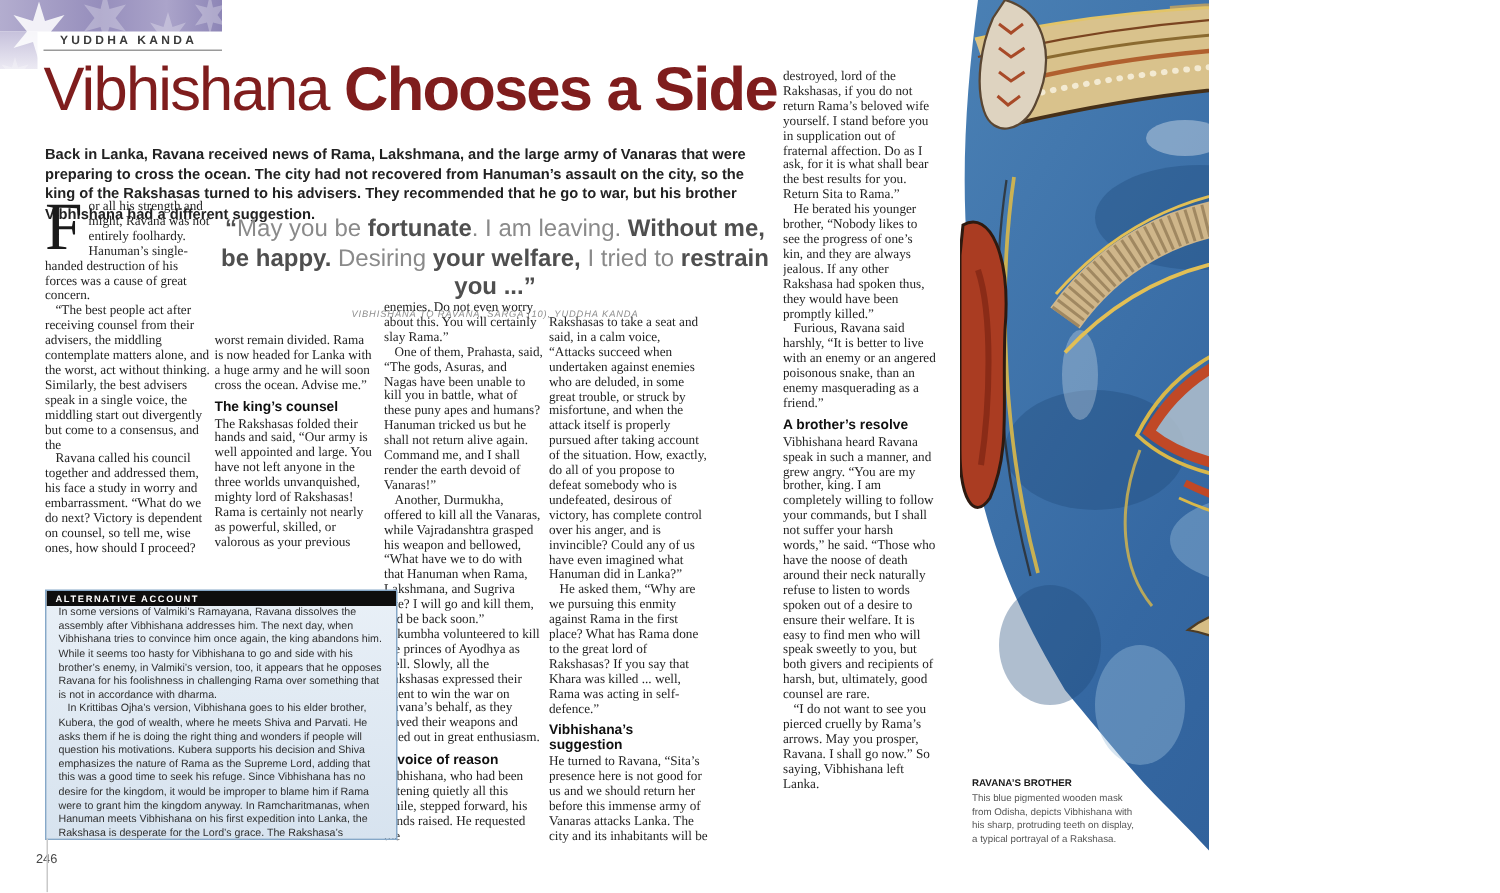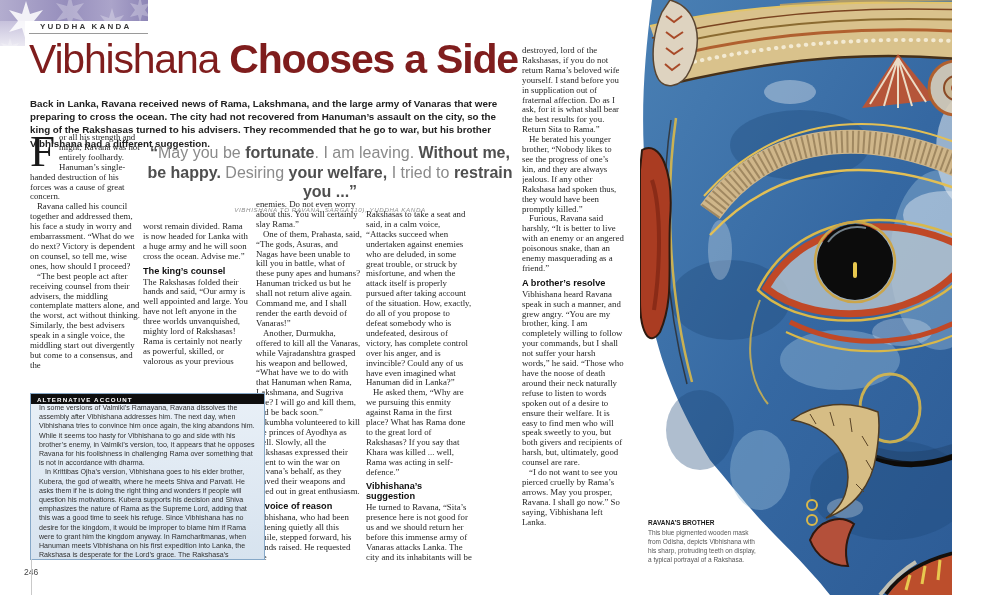--- a/index.html
+++ b/index.html
@@ -1,16 +1,16 @@
 <!DOCTYPE html>
 <html><head>
 <meta charset="utf-8">
 <style>
   html,body{margin:0;padding:0;background:#ffffff;}
-  .page{position:relative;width:952px;height:595px;background:#fff;overflow:hidden;
+  .page{position:relative;width:806px;height:595px;background:#fff;overflow:hidden;
         font-family:"Liberation Sans",sans-serif;color:#1e1e1e;}
 
   
   .banner-wrap{position:absolute;left:0;top:0;width:150px;height:50px;}
   .kanda{position:absolute;left:40px;top:22px;font-size:8px;font-weight:bold;
          letter-spacing:2.2px;color:#3a3a3a;}
   .kanda-rule{position:absolute;left:29px;top:33px;width:119px;height:1px;background:#9a9a9a;}
 
   
   .title{position:absolute;left:29px;top:36px;font-size:41px;letter-spacing:-1.2px;
@@ -106,22 +106,22 @@
 
   <div class="intro">Back in Lanka, Ravana received news of Rama, Lakshmana, and the large army of Vanaras that were preparing to cross the ocean. The city had not recovered from Hanuman’s assault on the city, so the king of the Rakshasas turned to his advisers. They recommended that he go to war, but his brother Vibhishana had a different suggestion.</div>
 
   <div class="quote">
     <div class="quote-text"><b>“</b><span>May you be </span><b>fortunate</b><span>. I am leaving. </span><b>Without me, be happy.</b><span> Desiring </span><b>your welfare,</b><span> I tried to </span><b>restrain you ...”</b></div>
     <div class="quote-attr">VIBHISHANA TO RAVANA, SARGA (10), YUDDHA KANDA</div>
   </div>
 
   <div class="bodycol col1">
     <p><span class="dropcap">F</span><span>or all his strength and might, Ravana was not entirely foolhardy. Hanuman’s single-handed destruction of his forces was a cause of great concern.</span></p>
+    <p class="ind">“The best people act after receiving counsel from their advisers, the middling contemplate matters alone, and the worst, act without thinking. Similarly, the best advisers speak in a single voice, the middling start out divergently but come to a consensus, and the</p>
     <p class="ind">Ravana called his council together and addressed them, his face a study in worry and embarrassment. “What do we do next? Victory is dependent on counsel, so tell me, wise ones, how should I proceed?</p>
-    <p class="ind">“The best people act after receiving counsel from their advisers, the middling contemplate matters alone, and the worst, act without thinking. Similarly, the best advisers speak in a single voice, the middling start out divergently but come to a consensus, and the</p>
   </div>
 
   <div class="bodycol col2">
     <p>worst remain divided. Rama is now headed for Lanka with a huge army and he will soon cross the ocean. Advise me.”</p>
     <div class="subhead">The king’s counsel</div>
     <p>The Rakshasas folded their hands and said, “Our army is well appointed and large. You have not left anyone in the three worlds unvanquished, mighty lord of Rakshasas! Rama is certainly not nearly as powerful, skilled, or valorous as your previous</p>
   </div>
 
   <div class="bodycol col3">
     <p>enemies. Do not even worry about this. You will certainly slay Rama.”</p>

